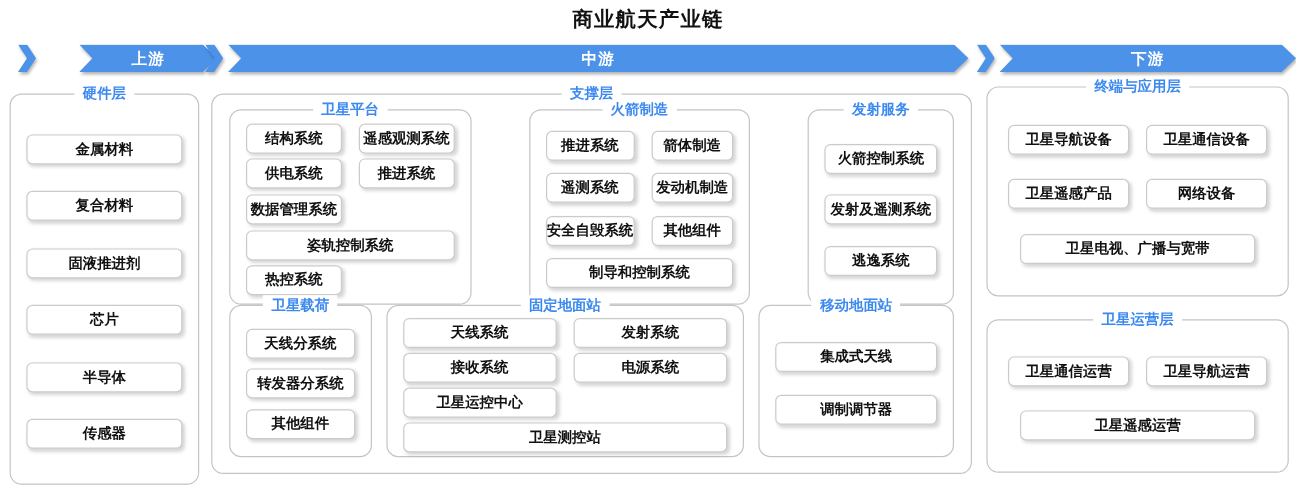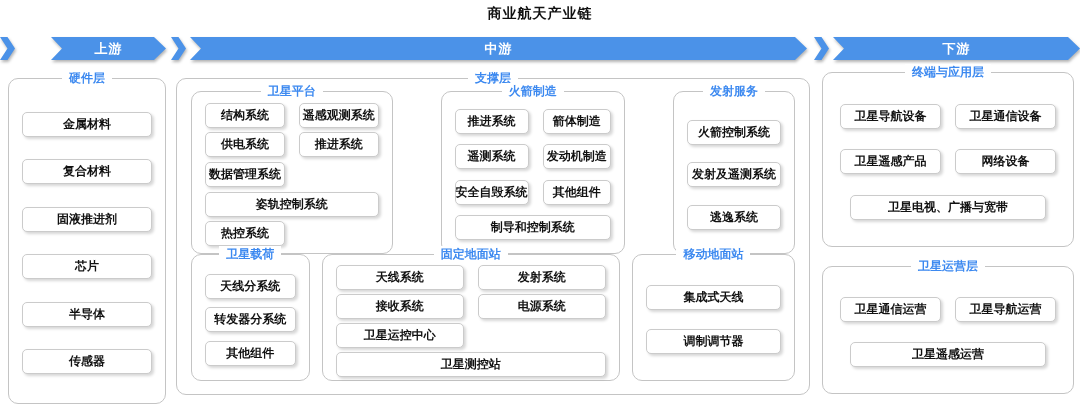--- a/index.html
+++ b/index.html
@@ -8,28 +8,28 @@
     --border-gray:#C4C4C4;
     --text-dark:#111111;
   }
   html,body{margin:0;padding:0;background:#fff;}
   .canvas{
     position:relative;width:1080px;height:412px;background:#fff;overflow:hidden;
     font-family:"Liberation Sans","DejaVu Sans",sans-serif;
   }
   .page-title{
     position:absolute;top:5px;left:0;right:0;text-align:center;
-    font-size:14px;font-weight:bold;color:var(--text-dark);letter-spacing:1px;
+    font-size:17px;font-weight:bold;color:var(--text-dark);letter-spacing:1px;
   }
   
   .arrow-unit{
     position:absolute;top:37px;height:23px;display:flex;align-items:stretch;
     filter:drop-shadow(1px 2px 1.5px rgba(0,0,0,0.30));
   }
-  .arrow-up{left:0;width:166px;gap:32px;}
+  .arrow-up{left:15px;width:166px;gap:32px;}
   .arrow-mid{left:171px;width:636px;}
   .arrow-down{left:814px;width:266px;}
   .chev{
     flex:0 0 15px;margin-right:4px;background:var(--arrow-blue);
     clip-path:polygon(0 0,50% 0,100% 50%,50% 100%,0 100%,50% 50%);
   }
   .banner{
     flex:1;background:var(--arrow-blue);
     clip-path:polygon(0 0,calc(100% - 12px) 0,100% 50%,calc(100% - 12px) 100%,0 100%,11px 50%);
     display:flex;align-items:center;justify-content:center;

